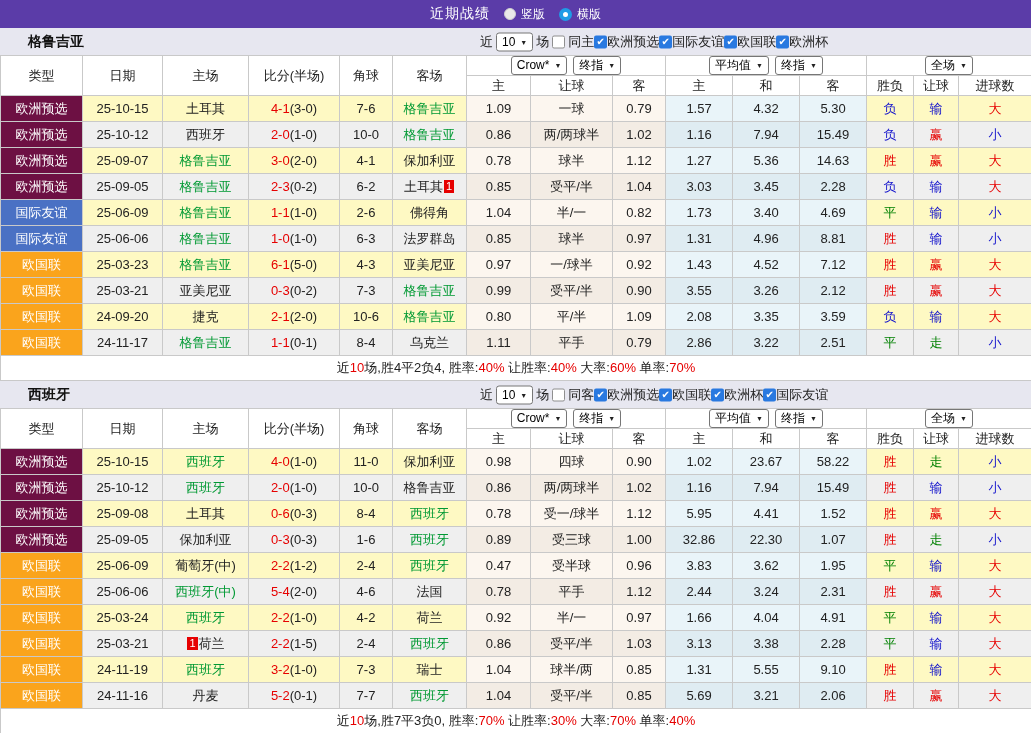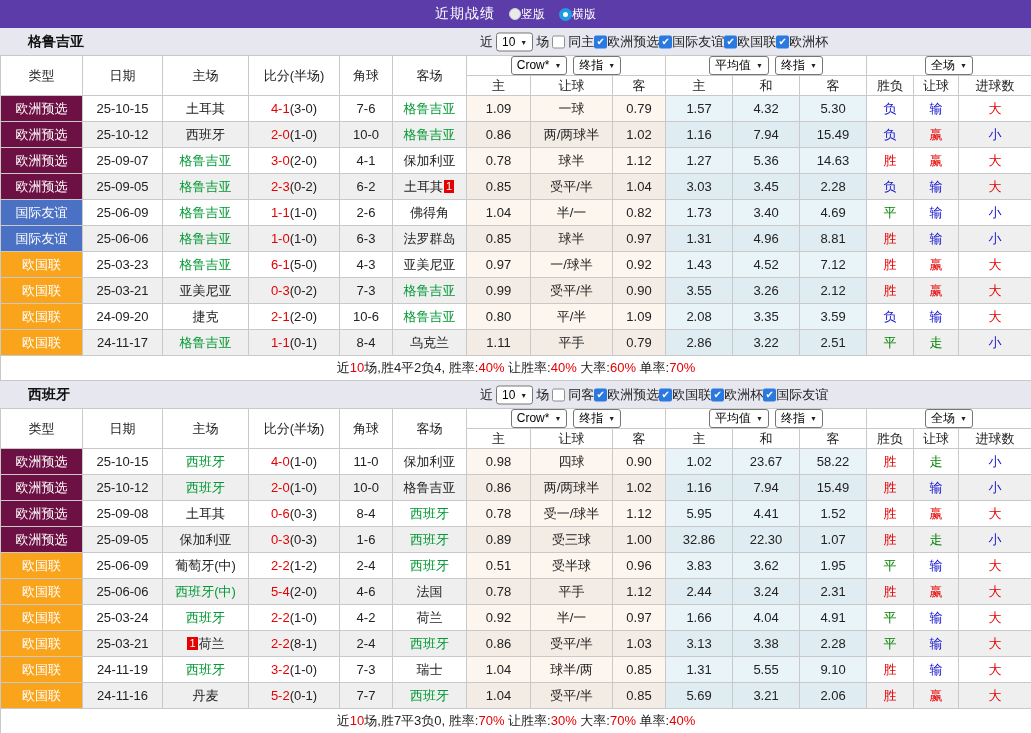--- a/index.html
+++ b/index.html
@@ -3,32 +3,32 @@
 <meta charset="utf-8">
 <style>
   html,body{margin:0;padding:0}
   body{
     width:1031px;height:733px;overflow:hidden;
     background:#e7e7f0;color:#222;
     font-family:"Liberation Sans","DejaVu Sans",sans-serif;font-size:13px;
   }
   .titlebar{height:28px;background:#5b3ca8;display:flex;align-items:center;justify-content:center;gap:14px;color:#fff}
   .titlebar .title{font-weight:normal;font-size:14px;letter-spacing:1px}
-  .radio-wrap{display:inline-flex;align-items:center;font-size:12px;cursor:default}
+  .radio-wrap{display:inline-flex;align-items:center;gap:5px;font-size:12px;cursor:default}
   .radio{width:12px;height:12px;border-radius:50%;background:#e9e9e9;border:1px solid #cfcfcf;box-sizing:border-box}
   .radio.checked{width:13px;height:13px;background:#fff;border:4px solid #1f9be6}
   .filter-row{height:27px;position:relative}
   .team-name{position:absolute;left:28px;top:50%;transform:translateY(-50%);font-weight:bold;font-size:14px;color:#111}
   .filter-controls{position:absolute;left:480px;top:50%;transform:translateY(-50%);display:flex;align-items:center;white-space:nowrap}
   .cb{display:inline-flex;width:13px;height:13px;box-sizing:border-box;border-radius:2px;align-items:center;justify-content:center;flex:0 0 auto}
   .cb.checked{background:#2979e0;color:#fff;font-size:10px;line-height:10px}
   .cb.unchecked{background:#fff;border:1px solid #8f8f8f;margin:0 3px}
   .sel{display:inline-flex;align-items:center;gap:5px;background:#fff;border:1px solid #767676;border-radius:3px;padding:1px 5px;font-size:12px;color:#000;margin:0 3px;line-height:15px}
   .sel .caret{font-size:7px;color:#222}
-  table{border-collapse:collapse;width:1031px;background:#ffffff;table-layout:fixed}
+  table{border-collapse:collapse;width:1031px;background:#fef9c3;table-layout:fixed}
   th,td{border:1px solid #c9c9c9;text-align:center;padding:0;font-weight:normal;overflow:hidden;white-space:nowrap}
   thead th{height:19px;background:#fff;font-size:13px;color:#222}
   tbody td{height:25px;font-size:13px}
   tbody tr.even td{background:#efefef}
   tbody td.cream{background:#fcf6ef}
   tbody tr.even td.cream{background:#f3ece4}
   tbody td.cblue{background:#e9f4f9}
   tbody tr.even td.cblue{background:#dfecf2}
   tbody td.typec{color:#fff}
   tfoot td{height:24px;font-size:13px;background:#fff}
@@ -455,21 +455,21 @@
           <td style="color: rgb(0, 128, 0);">走</td>
           <td style="color: rgb(20, 20, 204);">小</td>
         </tr>
         <tr>
           <td class="typec" style="background: rgb(250, 164, 28);">欧国联</td>
           <td>25-06-09</td>
           <td><span>葡萄牙(中)</span></td>
           <td><span style="color: rgb(230, 0, 0);">2-2</span><span class="score-ht">(1-2)</span></td>
           <td>2-4</td>
           <td><span style="color: rgb(0, 153, 51);">西班牙</span></td>
-          <td class="cream">0.51</td>
+          <td class="cream">0.47</td>
           <td class="cream">受半球</td>
           <td class="cream">0.96</td>
           <td class="cblue">3.83</td>
           <td class="cblue">3.62</td>
           <td class="cblue">1.95</td>
           <td style="color: rgb(0, 128, 0);">平</td>
           <td style="color: rgb(20, 20, 204);">输</td>
           <td style="color: rgb(230, 0, 0);">大</td>
         </tr>
         <tr class="even">
@@ -503,21 +503,21 @@
           <td class="cblue">4.04</td>
           <td class="cblue">4.91</td>
           <td style="color: rgb(0, 128, 0);">平</td>
           <td style="color: rgb(20, 20, 204);">输</td>
           <td style="color: rgb(230, 0, 0);">大</td>
         </tr>
         <tr class="even">
           <td class="typec" style="background: rgb(250, 164, 28);">欧国联</td>
           <td>25-03-21</td>
           <td><span class="badge">1</span><span>荷兰</span></td>
-          <td><span style="color: rgb(230, 0, 0);">2-2</span><span class="score-ht">(8-1)</span></td>
+          <td><span style="color: rgb(230, 0, 0);">2-2</span><span class="score-ht">(1-5)</span></td>
           <td>2-4</td>
           <td><span style="color: rgb(0, 153, 51);">西班牙</span></td>
           <td class="cream">0.86</td>
           <td class="cream">受平/半</td>
           <td class="cream">1.03</td>
           <td class="cblue">3.13</td>
           <td class="cblue">3.38</td>
           <td class="cblue">2.28</td>
           <td style="color: rgb(0, 128, 0);">平</td>
           <td style="color: rgb(20, 20, 204);">输</td>

